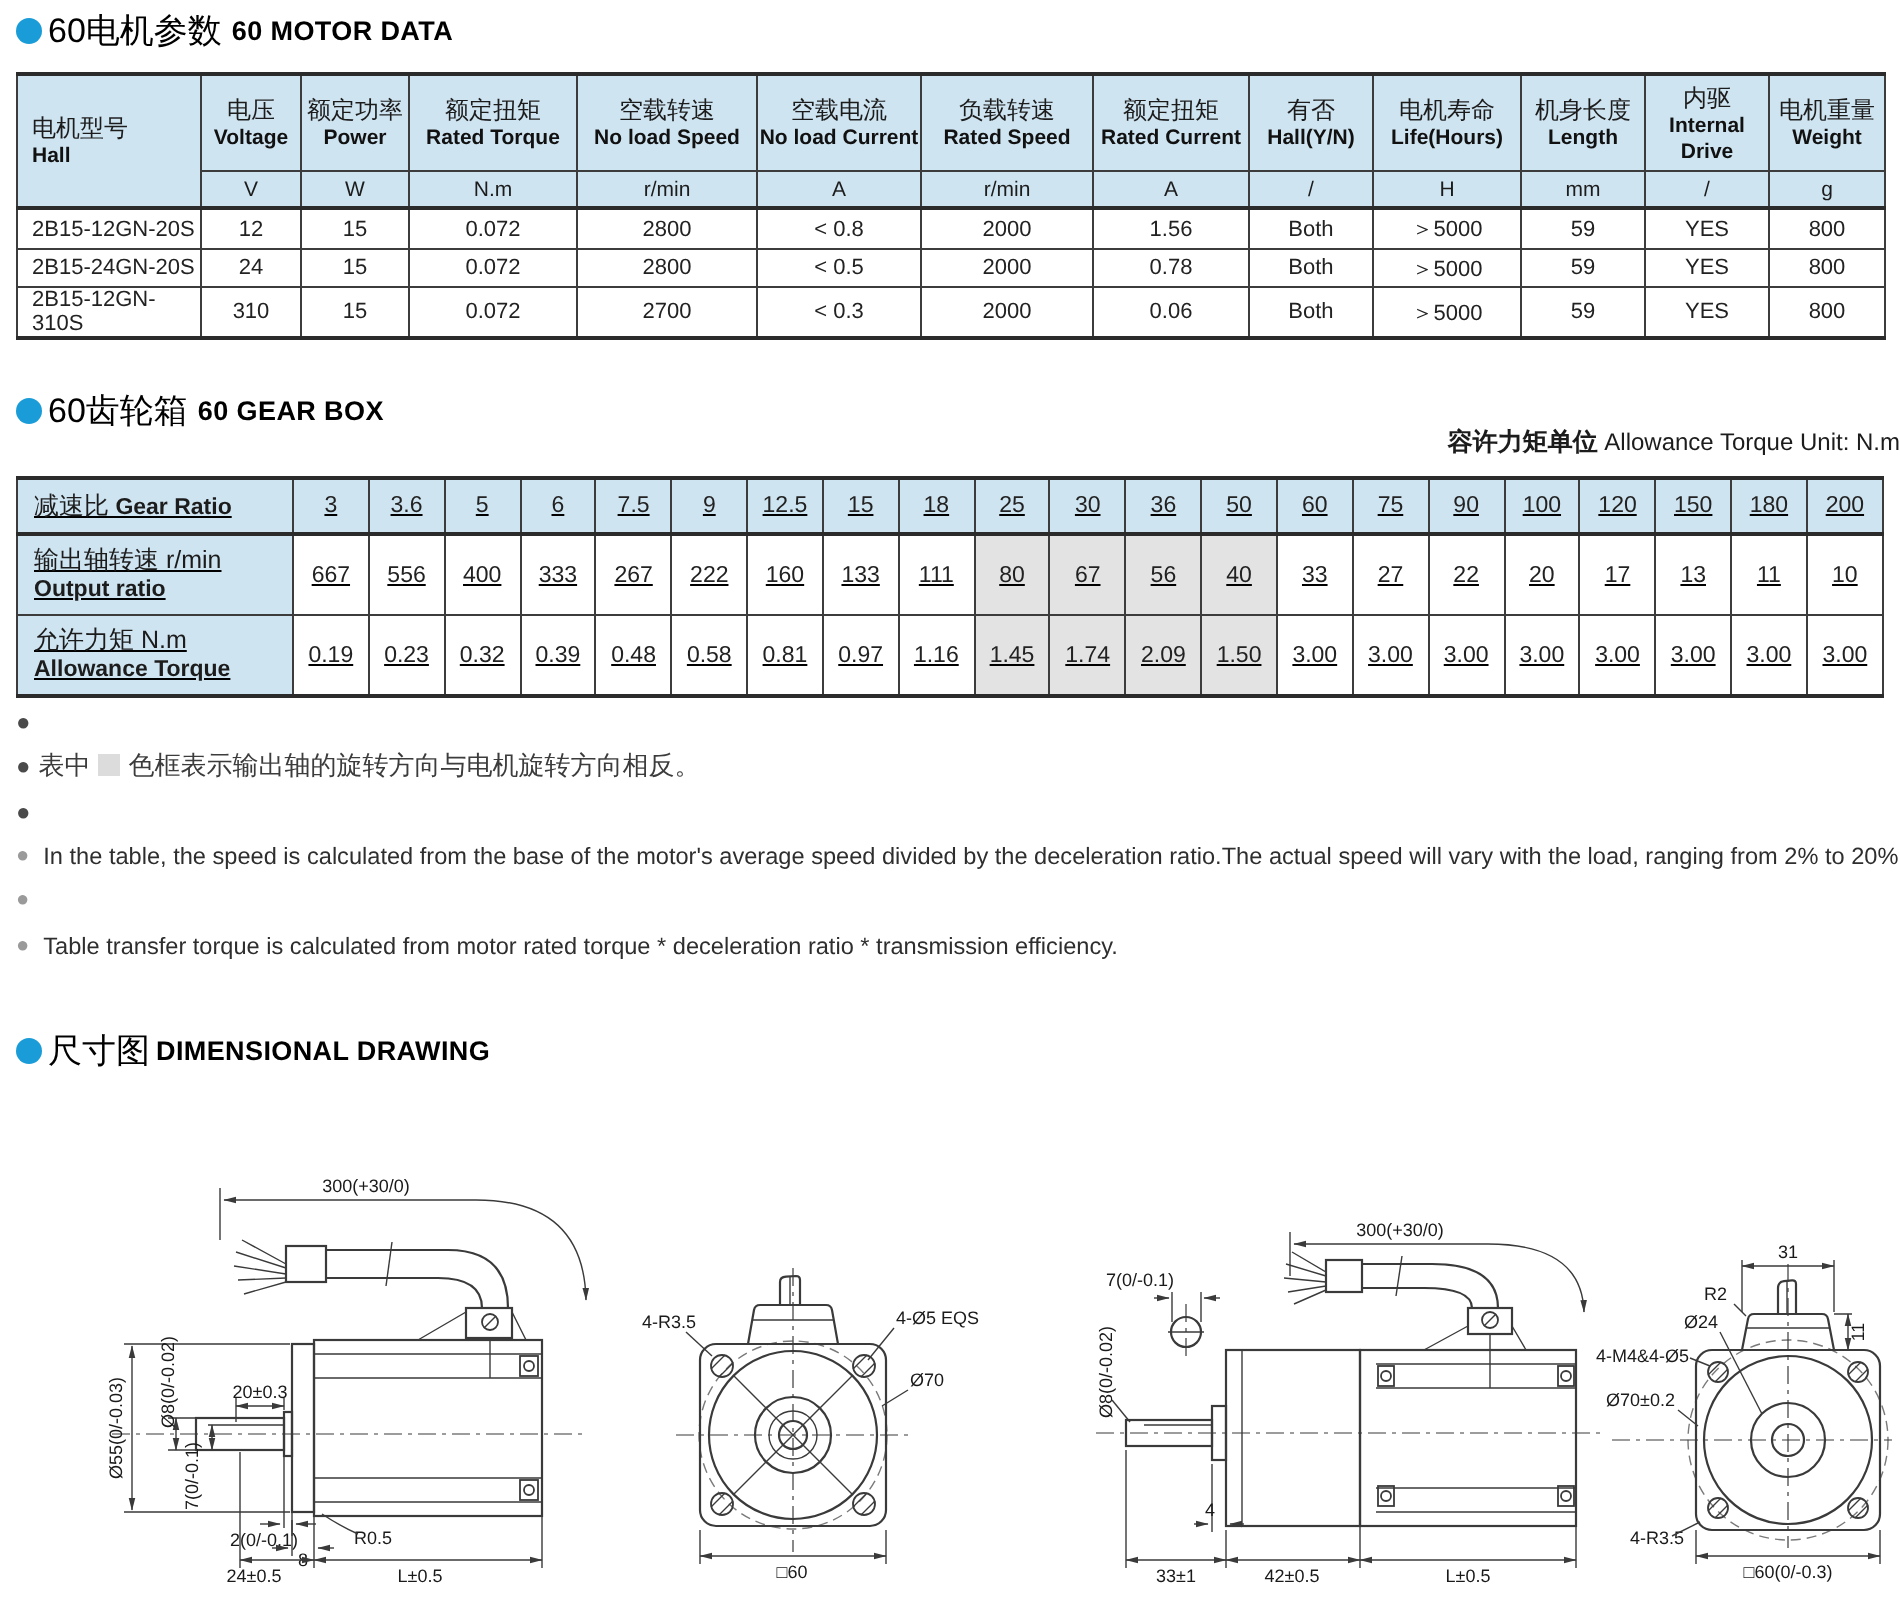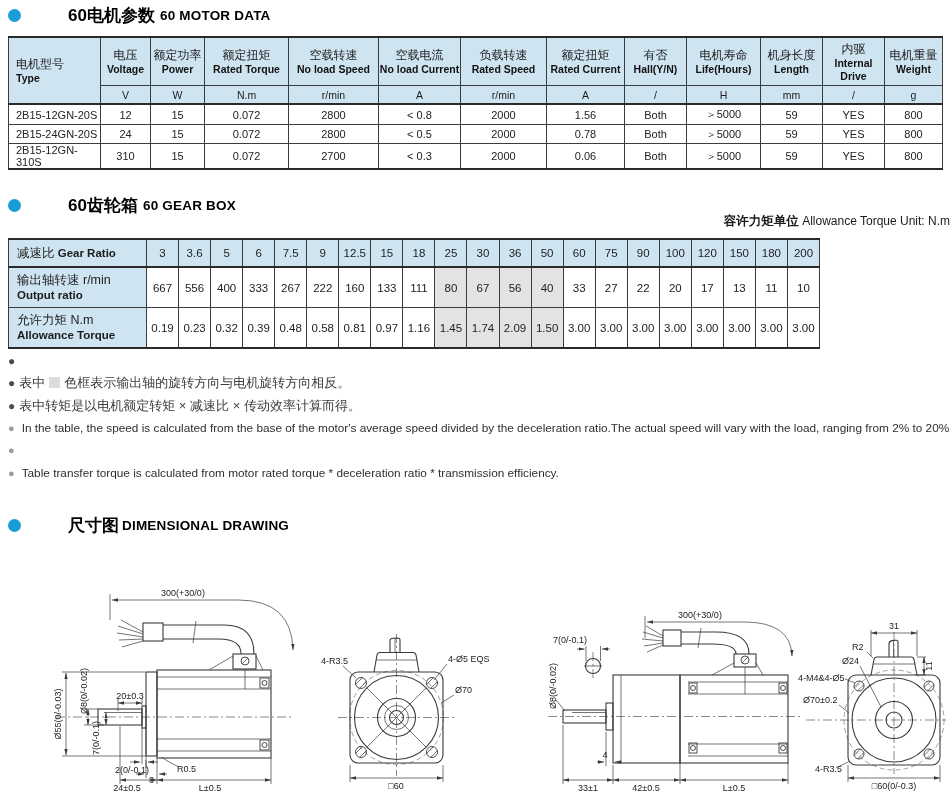--- a/index.html
+++ b/index.html
@@ -2,41 +2,41 @@
 <html><head>
 <meta charset="utf-8">
 <style>
   html,body{margin:0;padding:0;}
   body{width:950px;height:808px;position:relative;background:#fff;
        font-family:"Liberation Sans","DejaVu Sans",sans-serif;overflow:hidden;}
 
   
   .sec-title{position:absolute;left:8px;display:flex;align-items:center;}
   .dot{width:13px;height:13px;border-radius:50%;background:#1a9cd9;margin-right:3px;flex:none;}
-  .t-zh{font-size:17px;font-weight:bold;color:#000;margin-left:44px;}
+  .t-zh{font-size:17px;font-weight:normal;color:#000;}
   .t-en{font-size:13.5px;font-weight:bold;color:#000;margin-left:5px;letter-spacing:.2px;}
   #title-motor{top:4px}
   #title-gear{top:194px}
   #title-dim{top:514px}
   #title-dim .t-en{margin-left:3px}
 
   
   table{border-collapse:collapse;table-layout:fixed;position:absolute;left:8px;background:#fff;}
   #motor-table{top:36px;width:934px;border-top:2.5px solid #2b2b2b;border-bottom:2px solid #2b2b2b;}
   #motor-table th,#motor-table td{border:1px solid #3c3c3c;text-align:center;padding:0;overflow:hidden;}
   #motor-table thead th{background:#cfe4f1;font-weight:normal;vertical-align:middle;}
   #motor-table .h-zh{font-size:12px;color:#1c1c1c;line-height:1.35;padding-top:3px;}
   #motor-table .h-en{font-size:10.5px;font-weight:bold;color:#111;line-height:1.2;padding-bottom:3px;}
   #motor-table .unit-row th{font-size:10.5px;height:17px;background:#cfe4f1;font-weight:normal;color:#1c1c1c;}
   #motor-table tbody td{height:18.5px;font-size:11px;color:#222;}
   #motor-table tbody tr:first-child td{border-top:2.5px solid #2b2b2b;}
   #motor-table td.type-cell{text-align:left;padding-left:7px;}
   #motor-table th.type-col{text-align:left;padding-left:7px;}
 
-  #gear-table{top:238px;width:812px;border-top:2.5px solid #2b2b2b;border-bottom:2.5px solid #2b2b2b;font-size:11.5px;}
+  #gear-table{top:238px;width:934px;border-top:2.5px solid #2b2b2b;border-bottom:2.5px solid #2b2b2b;font-size:11.5px;text-decoration:underline;}
   #gear-table th,#gear-table td{border:1px solid #3c3c3c;text-align:center;padding:0;overflow:hidden;}
   #gear-table th.glabel{background:#cfe4f1;text-align:left;padding-left:8px;font-weight:normal;color:#1c1c1c;}
   #gear-table .gr-zh{font-size:12.5px;line-height:1.35;}
   #gear-table .gr-en{font-size:11.5px;font-weight:bold;line-height:1.2;}
   #gear-table tr.ratio-row td{background:#cfe4f1;height:26px;}
   #gear-table tr.speed-row td,#gear-table tr.speed-row th{height:39px;}
   #gear-table tr.torque-row td,#gear-table tr.torque-row th{height:39px;}
   #gear-table tr.speed-row td,#gear-table tr.speed-row th{border-top:2.5px solid #2b2b2b;}
   #gear-table td.rev{background:#e3e3e3;}
   #gear-table td{color:#222;}
@@ -86,21 +86,21 @@
     <col style="width:62px">
       <col style="width:74px">
       <col style="width:62px">
       <col style="width:62px">
     <col style="width:58px">
   </colgroup>
 <thead>
       <tr>
         <th class="type-col" rowspan="2">
           <div class="h-zh">电机型号</div>
-          <div class="h-en">Type</div>
+          <div class="h-en">Hall</div>
         </th>
         <th>
           <div class="h-zh">电压</div>
           <div class="h-en">Voltage</div>
         </th>
         <th>
           <div class="h-zh">额定功率</div>
           <div class="h-en">Power</div>
         </th>
         <th>
@@ -307,21 +307,20 @@
 <div id="notes">
     <div class="note zh">
       <span class="bullet">●</span>
     </div>
     <div class="note zh">
       <span class="bullet">●</span>
       <span class="ntext">表中<span class="graybox"></span>色框表示输出轴的旋转方向与电机旋转方向相反。</span>
     </div>
     <div class="note zh">
       <span class="bullet">●</span>
-      <span class="ntext">表中转矩是以电机额定转矩 × 减速比 × 传动效率计算而得。</span>
     </div>
     <div class="note en">
       <span class="bullet">●</span>
       <span class="ntext">In the table, the speed is calculated from the base of the motor's average speed  divided by the deceleration ratio.The actual speed will vary with the load, ranging from 2% to 20%.</span>
     </div>
     <div class="note en">
       <span class="bullet">●</span>
     </div>
     <div class="note en">
       <span class="bullet">●</span>

